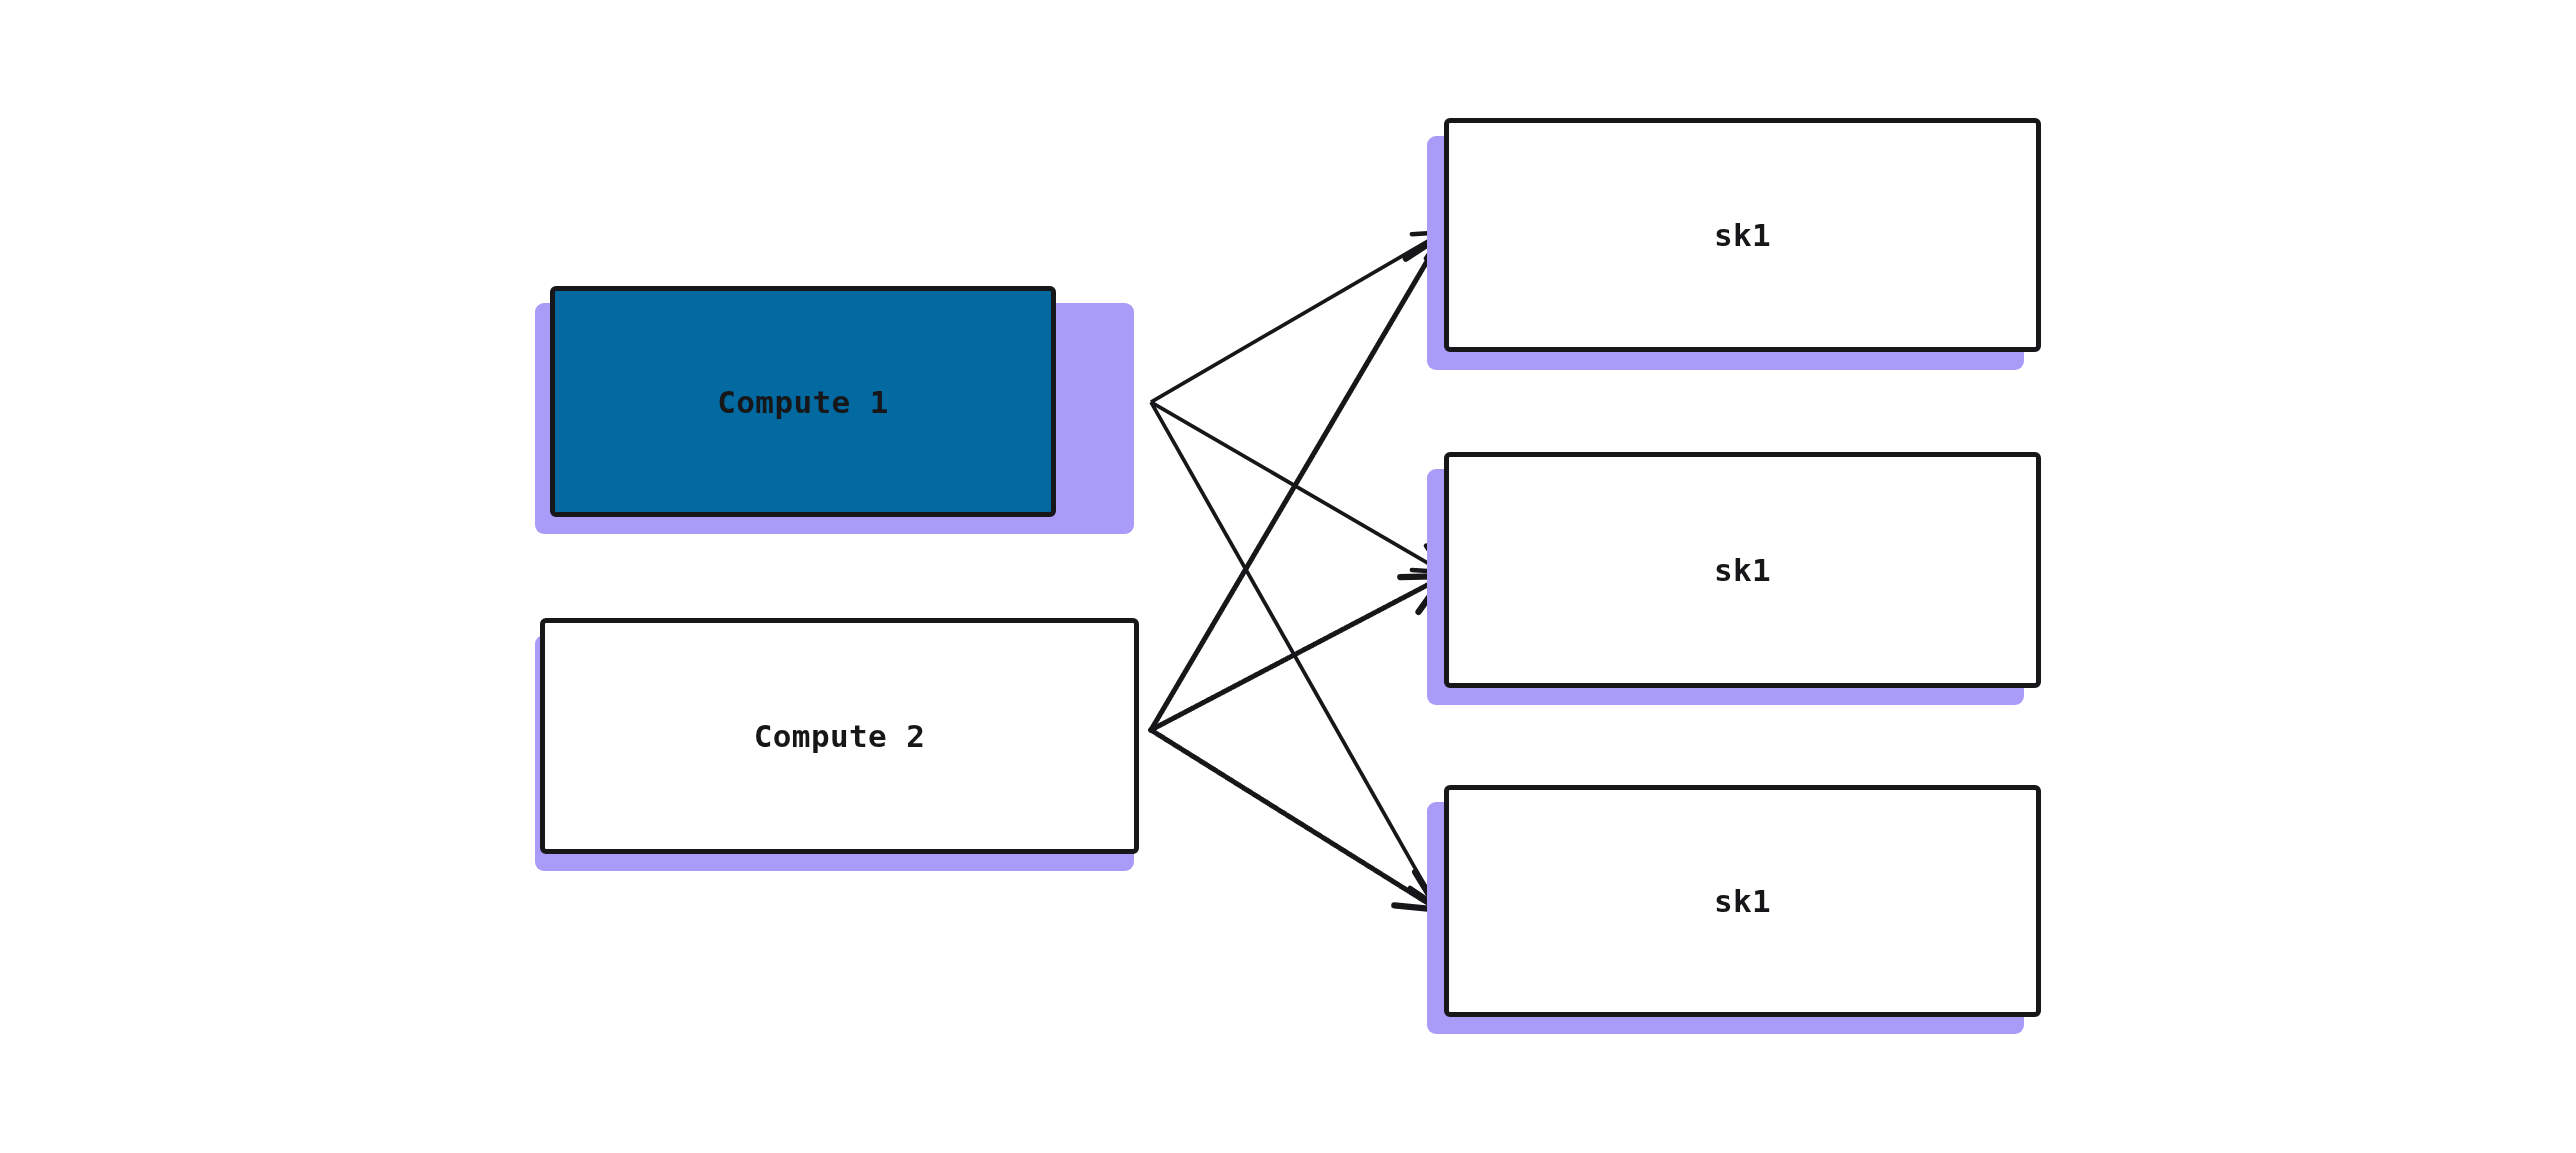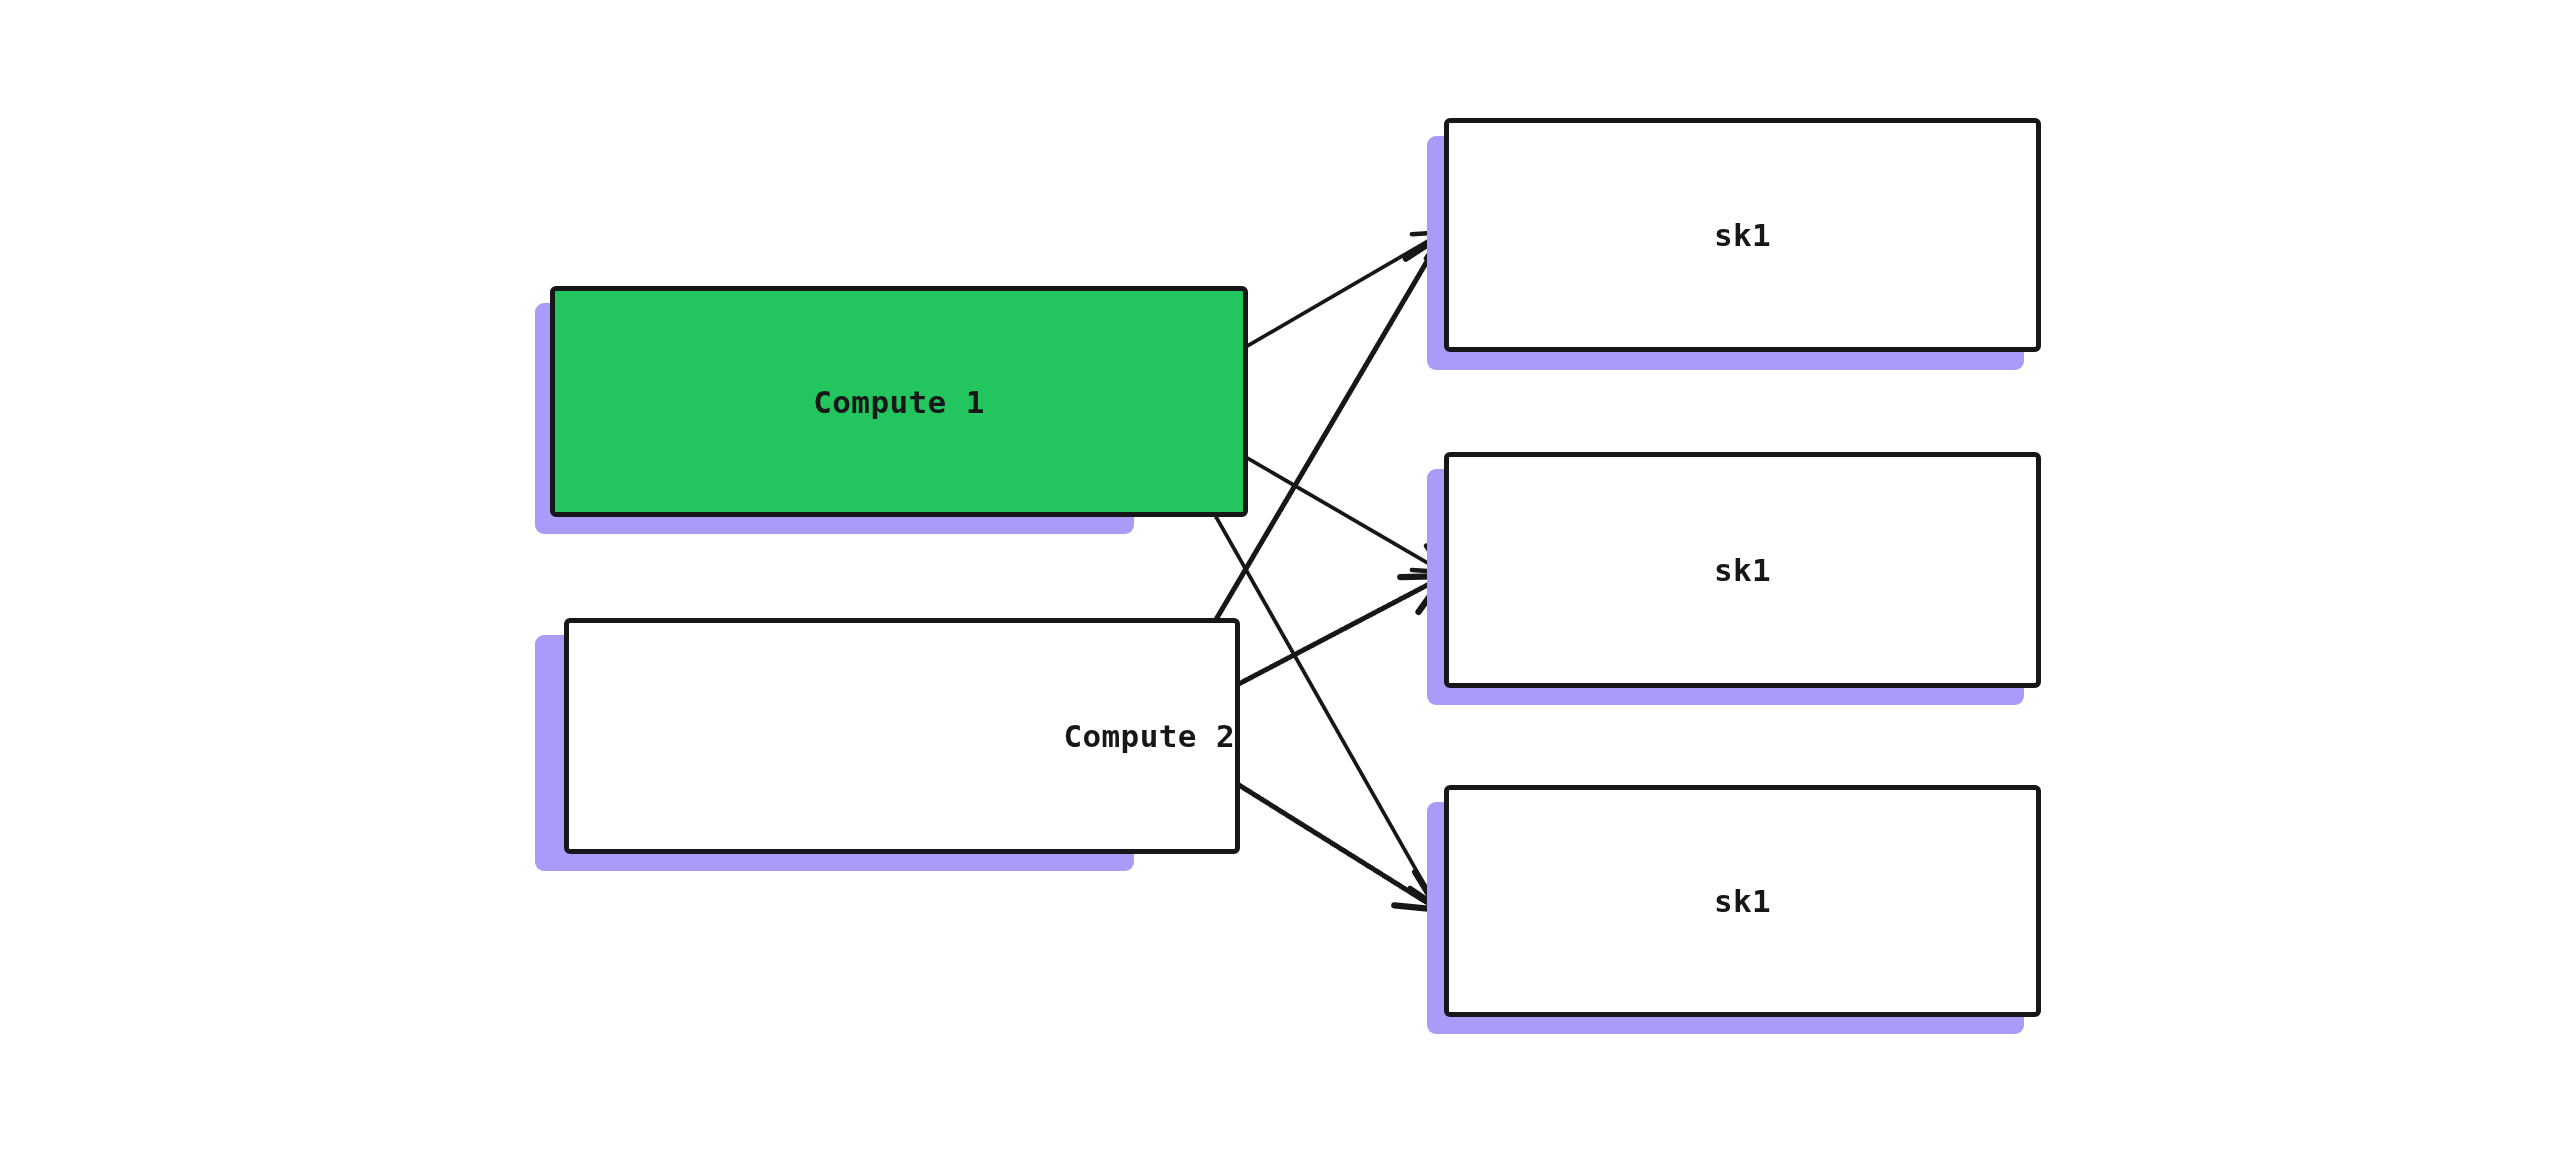--- a/index.html
+++ b/index.html
@@ -79,28 +79,28 @@
         <line x1="1537" y1="537" x2="1924" y2="762" stroke="#17171a" fill="none" marker-end="url(#arrow-open)" stroke-width="5" stroke-linecap="butt"></line>
         <line x1="1537" y1="537" x2="1916" y2="1206" stroke="#17171a" fill="none" marker-end="url(#arrow-open)" stroke-width="5" stroke-linecap="butt"></line>
         <line x1="1537" y1="975" x2="1924" y2="318" stroke="#17171a" fill="none" marker-end="url(#arrow-open)" stroke-width="7" stroke-linecap="round" stroke-dasharray="0.1 3.2"></line>
         <line x1="1537" y1="975" x2="1924" y2="772" stroke="#17171a" fill="none" marker-end="url(#arrow-open)" stroke-width="7" stroke-linecap="round" stroke-dasharray="0.1 3.2"></line>
         <line x1="1537" y1="975" x2="1916" y2="1212" stroke="#17171a" fill="none" marker-end="url(#arrow-open)" stroke-width="7" stroke-linecap="round" stroke-dasharray="0.1 3.2"></line>
       </g>
   </svg>
 
   <div class="node" style="left: 0px; top: 0px; width: 0px; height: 0px;">
     <div class="node-shadow" style="left: 535px; top: 303px; width: 599px; height: 231px; background: rgb(169, 155, 248);"></div>
-    <div class="node-box" style="left: 550px; top: 286px; width: 698px; height: 231px; border-color: rgb(23, 23, 26); background: #22c55e;">
+    <div class="node-box" style="left: 550px; top: 286px; width: 506px; height: 231px; border-color: rgb(23, 23, 26); background: #0369a1;">
       <span class="node-label label-compute">Compute 1</span>
     </div>
   </div>
 
   <div class="node" style="left: 0px; top: 0px; width: 0px; height: 0px;">
     <div class="node-shadow" style="left: 535px; top: 635px; width: 599px; height: 236px; background: rgb(169, 155, 248);"></div>
-    <div class="node-box" style="left: 564px; top: 618px; width: 676px; height: 236px; border-color: rgb(23, 23, 26); background: rgb(255, 255, 255); justify-content: flex-end;">
+    <div class="node-box" style="left: 540px; top: 618px; width: 599px; height: 236px; border-color: rgb(23, 23, 26); background: rgb(255, 255, 255);">
       <span class="node-label label-compute">Compute 2</span>
     </div>
   </div>
 
   <div class="node" style="left: 0px; top: 0px; width: 0px; height: 0px;">
     <div class="node-shadow" style="left: 1427px; top: 136px; width: 597px; height: 234px; background: rgb(169, 155, 248);"></div>
     <div class="node-box" style="left: 1444px; top: 118px; width: 597px; height: 234px; border-color: rgb(23, 23, 26); background: rgb(255, 255, 255);">
       <span class="node-label label-sk">sk1</span>
     </div>
   </div>

